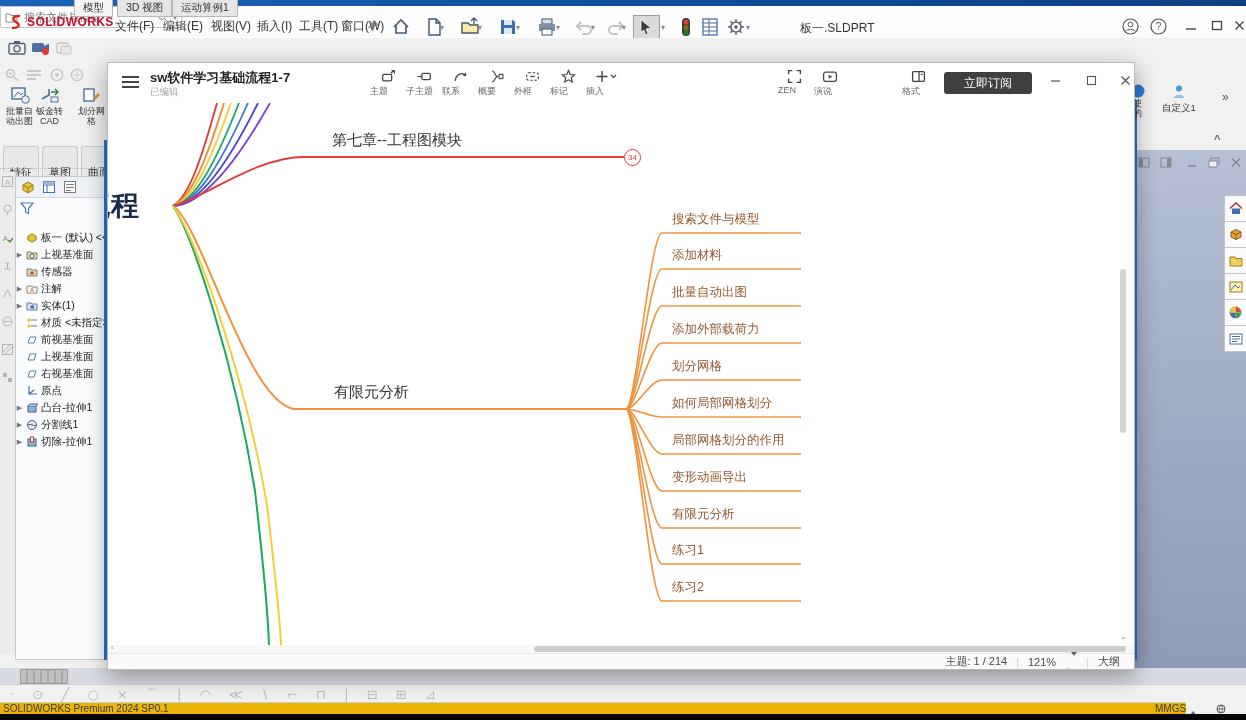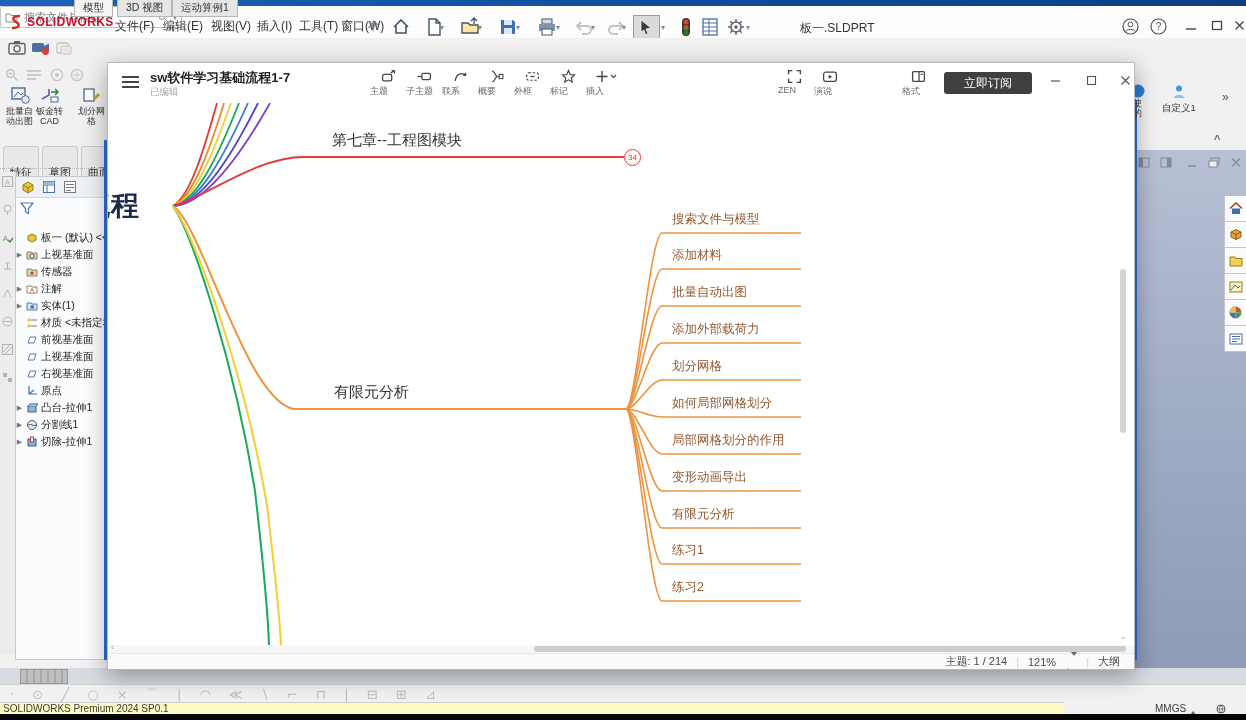--- a/index.html
+++ b/index.html
@@ -29,21 +29,21 @@
   .lstrip{left:0;top:172px;width:15px;height:482px;background:#ececec;border-right:1px solid #d6d6d6}
   .lic{left:2px;width:11px;height:11px;color:#b3b3b3}
   
   .vp{left:1133px;top:150px;width:113px;height:532px;background:linear-gradient(180deg,#b7c0d4 0%,#a2adc6 45%,#8e9ab6 100%)}
   .taskcell{width:21px;height:25px;background:#fbfbfb;border:1px solid #c2c6cc;border-top:0;display:flex;align-items:center;justify-content:center}
   
   .tabrow{left:0;top:668px;width:1246px;height:16px;background:#d8dbe1}
   .mtab{position:absolute;top:0;height:15px;font-size:10.5px;color:#333;padding:1px 8px 0 8px;border:1px solid #b7b7b7;border-top:0;background:#e6e6e6;white-space:nowrap}
   .mtab.active{background:#f4f4f4}
   .sketchrow{left:0;top:684px;width:1246px;height:18px;background:#f1f1f1;border-top:1px solid #d2d2d2}
-  .statusbar{left:0;top:702px;width:1064px;height:12px;background:#fef9c3;border-top:1px solid #d0d0d0;font-size:10px;color:#3c3c3c}
+  .statusbar{left:0;top:702px;width:1186px;height:12px;background:#eab308;border-top:1px solid #d0d0d0;font-size:10px;color:#3c3c3c}
   .blackstrip{left:0;top:714px;width:1246px;height:6px;background:#060606}
   
   .mmwin{left:107px;top:62px;width:1026px;height:606px;background:#fff;border:1px solid #b9b9b9;
          box-shadow:0 6px 22px rgba(0,0,0,.35);overflow:hidden}
   .mmhead{position:absolute;left:0;top:0;width:1026px;height:40px;background:#fff;border-bottom:1px solid #ececec}
   .mtool{position:absolute;top:6px;width:36px;text-align:left;color:#444;cursor:default}
   .mtool .lbl{font-size:9px;color:#666;margin-top:1px}
   .mtool svg{margin:0 auto}
   .mmcanvas{position:absolute;left:0;top:40px;width:1026px;height:542px;overflow:hidden;background:#fff}
   .c-label{position:absolute;font-size:12.5px;color:#94582f;white-space:nowrap}

